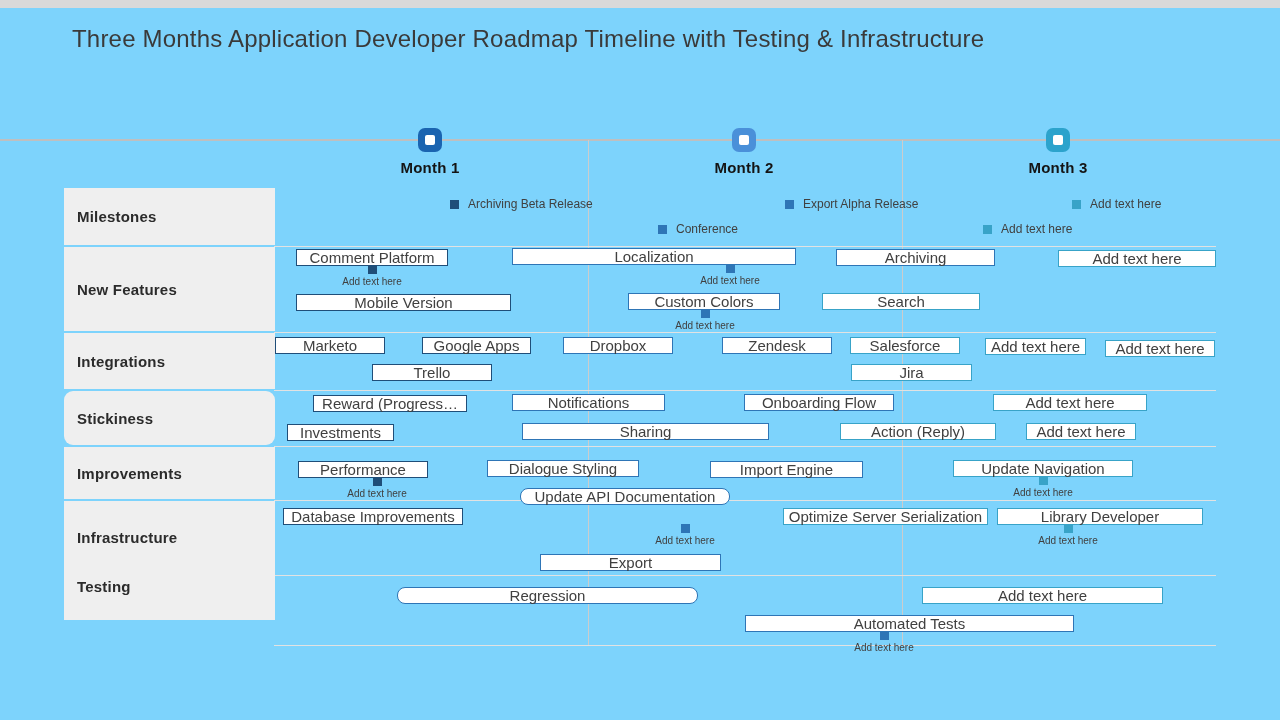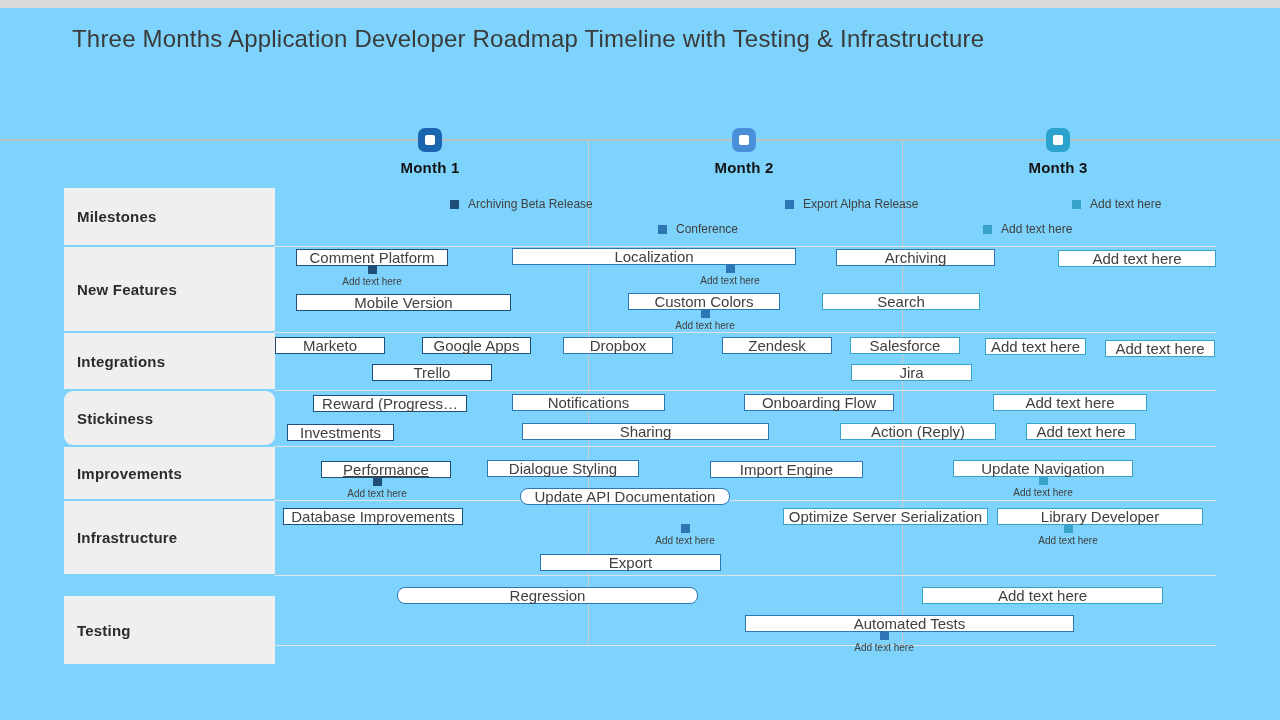--- a/index.html
+++ b/index.html
@@ -75,21 +75,21 @@
       <div class="row-label" style="top: 247px; height: 84px;">New Features</div>
       <div class="hsep" style="top: 332px;"></div>
       <div class="row-label" style="top: 333px; height: 56px;">Integrations</div>
       <div class="hsep" style="top: 390px;"></div>
       <div class="row-label" style="top: 391px; height: 54px; border-radius: 9px;">Stickiness</div>
       <div class="hsep" style="top: 446px;"></div>
       <div class="row-label" style="top: 447px; height: 52px;">Improvements</div>
       <div class="hsep" style="top: 500px;"></div>
       <div class="row-label" style="top: 501px; height: 73px;">Infrastructure</div>
       <div class="hsep" style="top: 575px;"></div>
-      <div class="row-label" style="top: 596px; height: 68px;">Testing</div>
+      <div class="row-label" style="top: 552px; height: 68px;">Testing</div>
       <div class="hsep" style="top: 645px;"></div>
     </div>
   <div id="timeline">
       <div class="ms-marker" style="left: 450px; top: 200px; background: rgb(31, 78, 121);"></div>
       <div class="ms-label" style="left: 468px; top: 197px;">Archiving Beta Release</div>
       <div class="ms-marker" style="left: 785px; top: 200px; background: rgb(46, 117, 182);"></div>
       <div class="ms-label" style="left: 803px; top: 197px;">Export Alpha Release</div>
       <div class="ms-marker" style="left: 1072px; top: 200px; background: rgb(56, 163, 200);"></div>
       <div class="ms-label" style="left: 1090px; top: 197px;">Add text here</div>
       <div class="ms-marker" style="left: 658px; top: 225px; background: rgb(46, 117, 182);"></div>
@@ -119,21 +119,21 @@
       <div class="bar" style="left: 372px; top: 364px; width: 120px; border-color: rgb(31, 78, 121);">Trello</div>
       <div class="bar" style="left: 851px; top: 364px; width: 121px; border-color: rgb(56, 163, 200);">Jira</div>
       <div class="bar" style="left: 313px; top: 395px; width: 154px; border-color: rgb(31, 78, 121);">Reward (Progress…</div>
       <div class="bar" style="left: 512px; top: 394px; width: 153px; border-color: rgb(46, 117, 182);">Notifications</div>
       <div class="bar" style="left: 744px; top: 394px; width: 150px; border-color: rgb(46, 117, 182);">Onboarding Flow</div>
       <div class="bar" style="left: 993px; top: 394px; width: 154px; border-color: rgb(56, 163, 200);">Add text here</div>
       <div class="bar" style="left: 287px; top: 424px; width: 107px; border-color: rgb(31, 78, 121);">Investments</div>
       <div class="bar" style="left: 522px; top: 423px; width: 247px; border-color: rgb(46, 117, 182);">Sharing</div>
       <div class="bar" style="left: 840px; top: 423px; width: 156px; border-color: rgb(56, 163, 200);">Action (Reply)</div>
       <div class="bar" style="left: 1026px; top: 423px; width: 110px; border-color: rgb(56, 163, 200);">Add text here</div>
-      <div class="bar" style="left: 321px; top: 461px; width: 130px; border-color: rgb(31, 78, 121); text-decoration: underline;">Performance</div>
+      <div class="bar" style="left: 298px; top: 461px; width: 130px; border-color: rgb(31, 78, 121);">Performance</div>
       <div class="marker" style="left: 373px; top: 477px; background: rgb(31, 78, 121);"></div>
       <div class="caption" style="left: 377px; top: 488px;">Add text here</div>
       <div class="bar" style="left: 487px; top: 460px; width: 152px; border-color: rgb(46, 117, 182);">Dialogue Styling</div>
       <div class="bar" style="left: 710px; top: 461px; width: 153px; border-color: rgb(46, 117, 182);">Import Engine</div>
       <div class="bar" style="left: 953px; top: 460px; width: 180px; border-color: rgb(56, 163, 200);">Update Navigation</div>
       <div class="marker" style="left: 1039px; top: 476px; background: rgb(56, 163, 200);"></div>
       <div class="caption" style="left: 1043px; top: 487px;">Add text here</div>
       <div class="bar" style="left: 283px; top: 508px; width: 180px; border-color: rgb(31, 78, 121);">Database Improvements</div>
       <div class="bar" style="left: 520px; top: 488px; width: 210px; border-color: rgb(46, 117, 182); border-radius: 8px;">Update API Documentation</div>
       <div class="marker" style="left: 681px; top: 524px; background: rgb(46, 117, 182);"></div>

